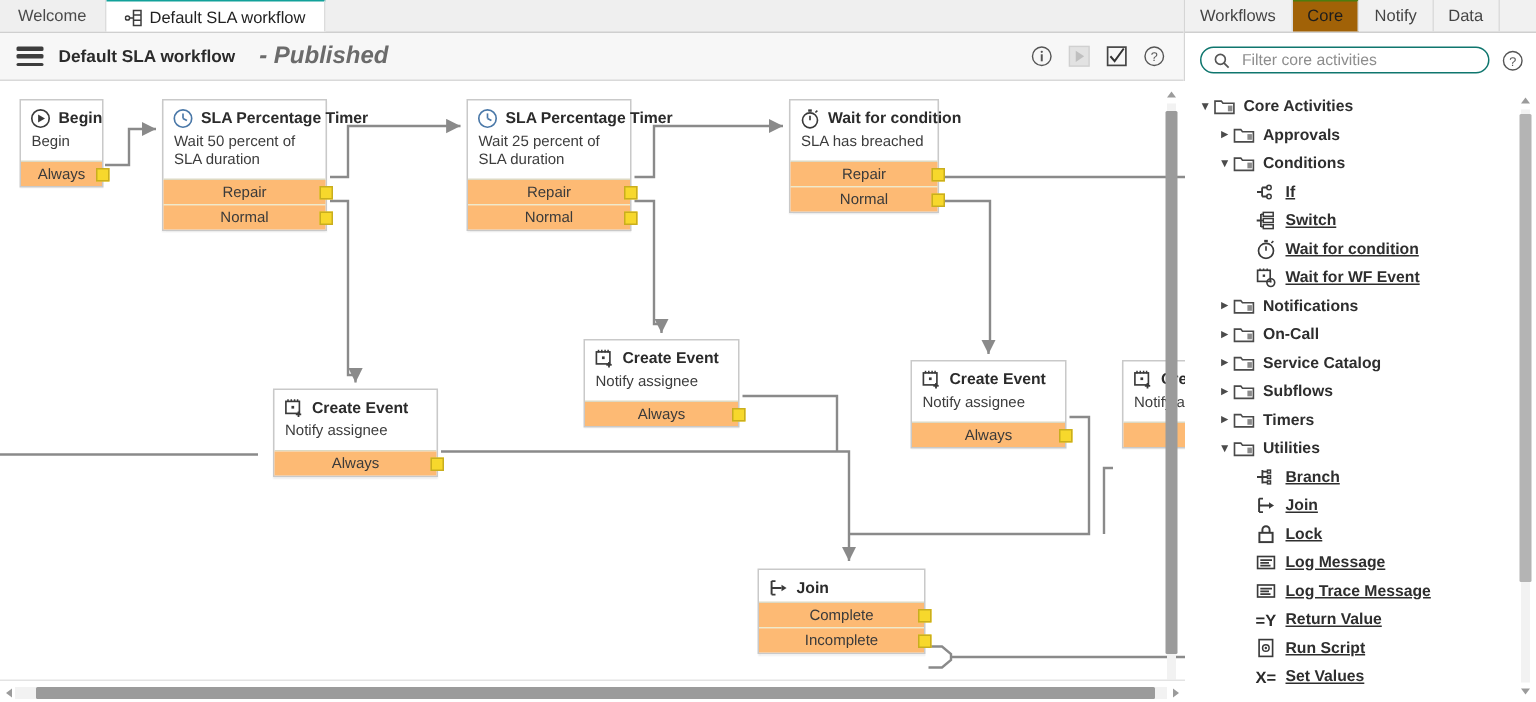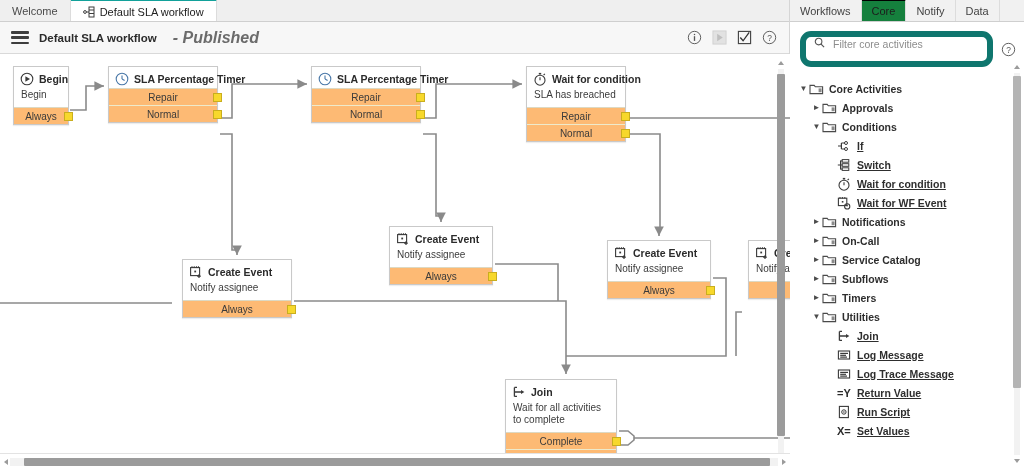--- a/index.html
+++ b/index.html
@@ -74,26 +74,26 @@
                    background:#9b9b9b;border-radius:1px;cursor:pointer;}
   .hscroll .harrow{position:absolute;top:5px;width:0;height:0;cursor:pointer;}
   .hscroll .left{left:4px;border-top:3.5px solid transparent;border-bottom:3.5px solid transparent;border-right:4.5px solid #9b9b9b;}
   .hscroll .right{right:4px;border-top:3.5px solid transparent;border-bottom:3.5px solid transparent;border-left:4.5px solid #9b9b9b;}
 
   
   .side{position:relative;width:234px;height:468px;background:#fff;box-sizing:border-box;}
   .sidetabs{display:flex;height:21px;background:#f1f1f1;border-bottom:1px solid #cfcfcf;}
   .stab{display:flex;align-items:center;padding:0 10px;font-size:11px;color:#444;
         border-right:1px solid #dcdcdc;cursor:pointer;white-space:nowrap;}
-  .stab.active{background:#15803d;color:#1d1d1d;border-top:2px solid #000000;margin-top:-1px;}
+  .stab.active{background:#a16207;color:#1d1d1d;border-top:2px solid #4d7c0f;margin-top:-1px;}
   .sidefill{flex:1;border-right:none;}
 
   .searchrow{display:flex;align-items:center;gap:7px;padding:9px 8px 8px 10px;}
-  .searchbox{position:relative;flex:1;height:36px;border:6px solid #0f766e;border-radius:11px;
-             background:#fff;display:flex;align-items:flex-start;padding:0 8px;box-sizing:border-box;}
+  .searchbox{position:relative;flex:1;height:18px;border:1px solid #0f766e;border-radius:11px;
+             background:#fff;display:flex;align-items:center;padding:0 8px;box-sizing:border-box;}
   .searchbox svg{flex:0 0 11px;margin-right:6px;}
   .searchbox input{border:none;outline:none;font-size:10.5px;color:#6d6d6d;
                    font-family:"Liberation Sans",sans-serif;width:100%;background:transparent;}
   .searchbox input::placeholder{color:#8d8d8d;}
 
   .tree{position:relative;height:398px;overflow:hidden;padding-top:4px;}
   .trow{display:flex;align-items:center;height:19px;font-size:10.5px;color:#2e2e2e;
         cursor:pointer;white-space:nowrap;}
   .tw{display:inline-block;width:11px;flex:0 0 11px;text-align:center;color:#4b4b4b;font-size:8px;line-height:19px;}
   .tico{display:inline-block;width:15px;flex:0 0 15px;height:14px;margin-right:5px;}
@@ -229,40 +229,42 @@
           </div>
           <div class="node" style="left: 108px; top: 12px; width: 110px;">
             <div class="nhead">
               <span class="nicon"><svg viewBox="0 0 14 14" width="14" height="14">
                   <circle cx="7" cy="7" r="5.8" fill="none" stroke="#4a78a8" stroke-width="1.1"></circle>
                   <line x1="7" y1="7" x2="7" y2="3.6" stroke="#4a78a8" stroke-width="1.1"></line>
                   <line x1="7" y1="7" x2="9.6" y2="8.4" stroke="#4a78a8" stroke-width="1.1"></line>
                 </svg></span>
               <span class="ntitle">SLA Percentage Timer</span>
             </div>
+            <div class="ndesc">Wait 50 percent of SLA duration</div>
             <div class="nexits">
               <div class="exit">
                 <span>Repair</span>
                 <span class="port"></span>
               </div>
               <div class="exit">
                 <span>Normal</span>
                 <span class="port"></span>
               </div>
             </div>
           </div>
           <div class="node" style="left: 311px; top: 12px; width: 110px;">
             <div class="nhead">
               <span class="nicon"><svg viewBox="0 0 14 14" width="14" height="14">
                   <circle cx="7" cy="7" r="5.8" fill="none" stroke="#4a78a8" stroke-width="1.1"></circle>
                   <line x1="7" y1="7" x2="7" y2="3.6" stroke="#4a78a8" stroke-width="1.1"></line>
                   <line x1="7" y1="7" x2="9.6" y2="8.4" stroke="#4a78a8" stroke-width="1.1"></line>
                 </svg></span>
               <span class="ntitle">SLA Percentage Timer</span>
             </div>
+            <div class="ndesc">Wait 25 percent of SLA duration</div>
             <div class="nexits">
               <div class="exit">
                 <span>Repair</span>
                 <span class="port"></span>
               </div>
               <div class="exit">
                 <span>Normal</span>
                 <span class="port"></span>
               </div>
             </div>
@@ -377,21 +379,20 @@
             </div>
           </div>
           <div class="node" style="left: 505px; top: 325px; width: 112px;">
             <div class="nhead">
               <span class="nicon"><svg viewBox="0 0 14 14" width="14" height="14">
                   <path d="M2.4,2.4 L5,2.4 M2.4,2.4 L2.4,11.4 M2.4,11.4 L5,11.4 M2.4,7 L9,7" fill="none" stroke="#3a3a3a" stroke-width="1.3"></path>
                   <polygon points="9,4.9 12.4,7 9,9.1" fill="#3a3a3a"></polygon>
                 </svg></span>
               <span class="ntitle">Join</span>
             </div>
-            <div class="ndesc">Wait for all activities to complete</div>
             <div class="nexits">
               <div class="exit">
                 <span>Complete</span>
                 <span class="port"></span>
               </div>
               <div class="exit">
                 <span>Incomplete</span>
                 <span class="port"></span>
               </div>
             </div>
@@ -560,24 +561,42 @@
           <span class="tw">▼</span>
           <span class="tico"><svg viewBox="0 0 15 14" width="15" height="14">
               <path d="M1,3.4 L5.2,3.4 L6.3,4.8 L13.6,4.8 L13.6,11.6 L1,11.6 Z" fill="#fff" stroke="#4a4a4a" stroke-width="1.1"></path>
               <rect x="9.6" y="6.4" width="3" height="3.8" fill="#8a8a8a"></rect>
             </svg></span>
           <span class="tlabel">Utilities</span>
         </div>
         <div class="trow lvl2">
           <span class="tw"></span>
           <span class="tico"><svg viewBox="0 0 14 14" width="14" height="14">
+              <path d="M1,7 L4.6,7 M4.6,2.4 L4.6,11.4 M4.6,3.4 L8,3.4 M4.6,7 L8,7 M4.6,10.6 L8,10.6" fill="none" stroke="#3a3a3a" stroke-width="1.2"></path>
+              <rect x="8" y="2.4" width="2" height="2" fill="none" stroke="#3a3a3a" stroke-width="1"></rect>
+              <rect x="8" y="6" width="2" height="2" fill="none" stroke="#3a3a3a" stroke-width="1"></rect>
+              <rect x="8" y="9.6" width="2" height="2" fill="none" stroke="#3a3a3a" stroke-width="1"></rect>
+            </svg></span>
+          <span class="tlabel">Branch</span>
+        </div>
+        <div class="trow lvl2">
+          <span class="tw"></span>
+          <span class="tico"><svg viewBox="0 0 14 14" width="14" height="14">
               <path d="M2.4,2.4 L5,2.4 M2.4,2.4 L2.4,11.4 M2.4,11.4 L5,11.4 M2.4,7 L9,7" fill="none" stroke="#3a3a3a" stroke-width="1.3"></path>
               <polygon points="9,4.9 12.4,7 9,9.1" fill="#3a3a3a"></polygon>
             </svg></span>
           <span class="tlabel">Join</span>
+        </div>
+        <div class="trow lvl2">
+          <span class="tw"></span>
+          <span class="tico"><svg viewBox="0 0 14 14" width="14" height="14">
+              <rect x="2.6" y="6.2" width="8.8" height="6.2" fill="none" stroke="#3a3a3a" stroke-width="1.3"></rect>
+              <path d="M4.6,6.2 L4.6,4.2 A2.4,2.4 0 0 1 9.4,4.2 L9.4,6.2" fill="none" stroke="#3a3a3a" stroke-width="1.3"></path>
+            </svg></span>
+          <span class="tlabel">Lock</span>
         </div>
         <div class="trow lvl2">
           <span class="tw"></span>
           <span class="tico"><svg viewBox="0 0 14 14" width="14" height="14">
               <rect x="1.4" y="3" width="11.2" height="8" fill="none" stroke="#3a3a3a" stroke-width="1.1"></rect>
               <line x1="3.2" y1="5.4" x2="11" y2="5.4" stroke="#3a3a3a" stroke-width="1.2"></line>
               <line x1="3.2" y1="7.3" x2="9" y2="7.3" stroke="#3a3a3a" stroke-width="1.2"></line>
               <line x1="3.2" y1="9.1" x2="10" y2="9.1" stroke="#3a3a3a" stroke-width="1.2"></line>
             </svg></span>
           <span class="tlabel">Log Message</span>

